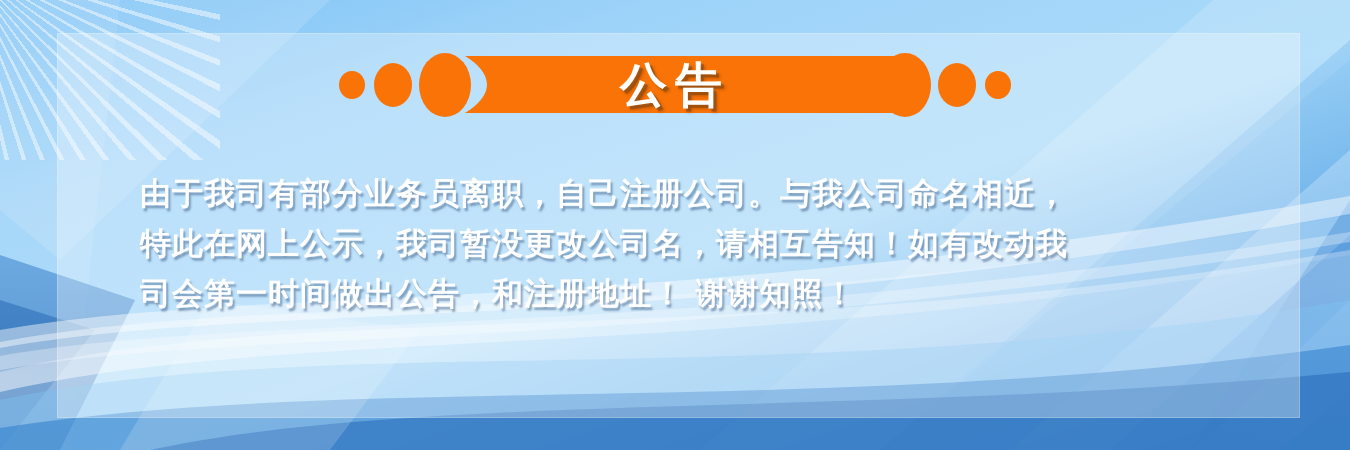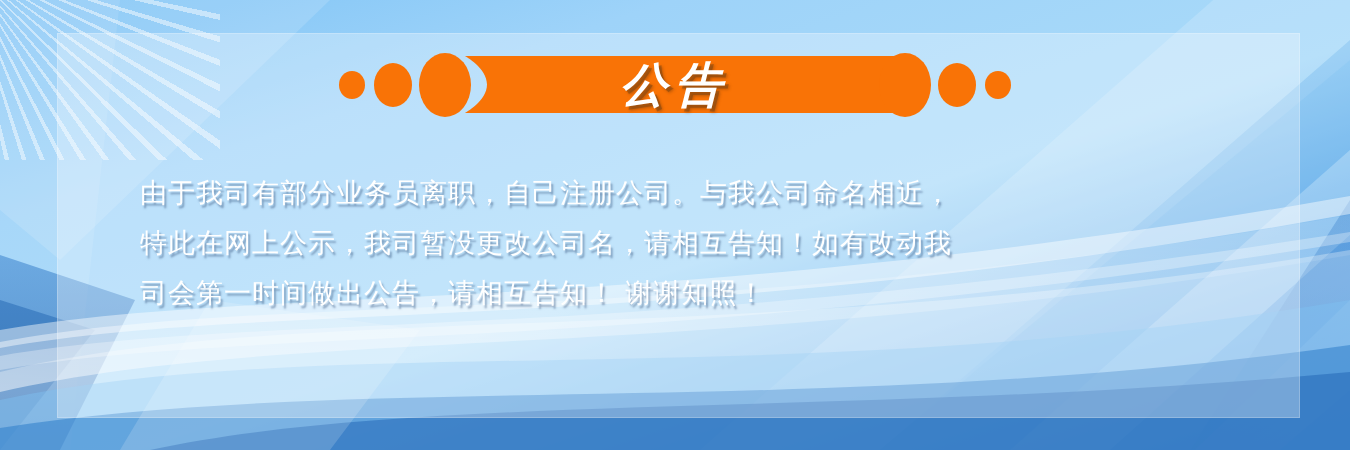--- a/index.html
+++ b/index.html
@@ -34,21 +34,21 @@
     background:rgba(255,255,255,.30);
     box-shadow:0 0 0 1px rgba(255,255,255,.22) inset;
     pointer-events:none;
   }
 
   
   #header{
     position:absolute;left:0;right:0;top:48px;height:74px;
   }
   #header-inner{
-    position:relative;width:1350px;height:74px;font-style:italic;
+    position:relative;width:1350px;height:74px;
   }
   .dot{
     position:absolute;border-radius:50%;background:#f97306;
   }
   #dot-l1{left:339px;top:23px;width:26px;height:28px;}
   #dot-l2{left:374px;top:15px;width:38px;height:44px;}
   #dot-l3{left:419px;top:5px;width:52px;height:64px;}
   #dot-r3{left:879px;top:5px;width:52px;height:64px;}
   #dot-r2{left:938px;top:15px;width:38px;height:44px;}
   #dot-r1{left:985px;top:23px;width:26px;height:28px;}
@@ -64,21 +64,21 @@
     font-size:47px;font-weight:bold;letter-spacing:8px;
     line-height:1;
     text-shadow:3px 3px 0 rgba(120,70,20,.48), 4px 4px 3px rgba(80,40,10,.35);
     white-space:nowrap;
   }
 
   
   #body-text{
     position:absolute;left:140px;top:168px;width:1100px;
     color:#ffffff;
-    font-size:27px;font-weight:normal;
+    font-size:31px;font-weight:bold;
     line-height:50px;letter-spacing:1px;
     text-shadow:2px 3px 2px rgba(70,100,140,.55);
     white-space:nowrap;
   }
   #body-text .ln{display:block;}
 </style>
 </head>
 <body>
 
 <div id="banner">
@@ -160,16 +160,16 @@
       <span class="dot" id="dot-r2"></span>
       <span class="dot" id="dot-r1"></span>
 
       <div id="title">公告</div>
     </div>
   </div>
 
   <div id="body-text">
     <span class="ln">由于我司有部分业务员离职，自己注册公司。与我公司命名相近，</span>
     <span class="ln">特此在网上公示，我司暂没更改公司名，请相互告知！如有改动我</span>
-    <span class="ln">司会第一时间做出公告，请相互告知！ 谢谢知照！</span>
+    <span class="ln">司会第一时间做出公告，和注册地址！ 谢谢知照！</span>
   </div>
 
 </div>
 
 </body></html>

